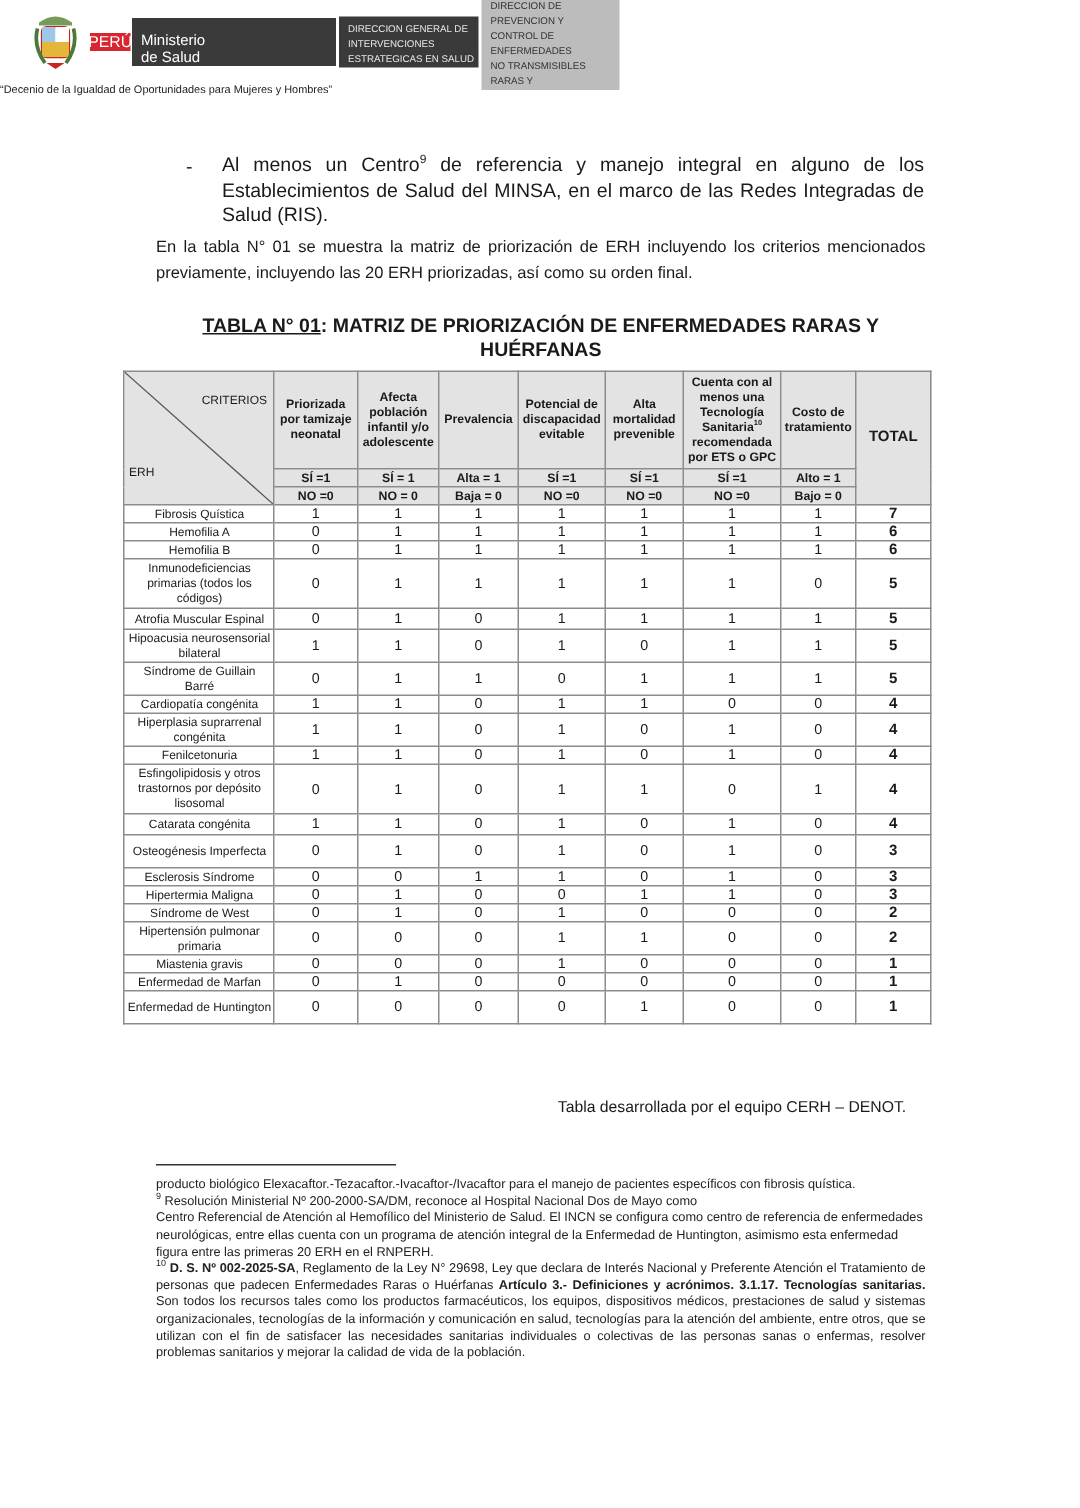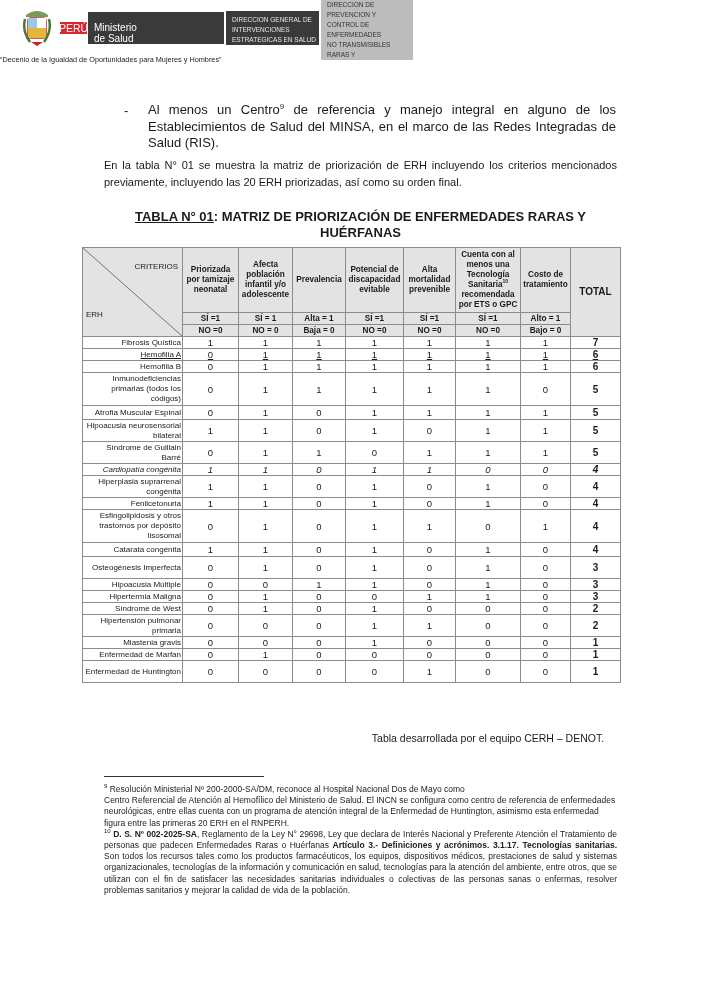--- a/index.html
+++ b/index.html
@@ -28,21 +28,21 @@
   .tbl { position: absolute; top: 247px; left: 82px; border-collapse: collapse; table-layout: fixed; width: 538px; }
   .tbl td, .tbl th { border: 1px solid #8c8c8c; font-size: 8.2px; padding: 0 1px; }
   .tbl thead th { background: #e3e3e3; font-weight: bold; text-align: center; line-height: 10px; }
   .tbl .corner { position: relative; background: #e3e3e3; font-weight: normal; }
   .corner .crit { position: absolute; top: 14px; right: 4px; font-size: 8px; }
   .corner .erh { position: absolute; bottom: 16px; left: 3px; font-size: 8px; }
   .corner svg { position: absolute; top: 0; left: 0; width: 100%; height: 100%; }
   .tbl .sub { height: 12px; line-height: 10px; }
   .tbl .total-h { font-size: 10px; }
   .tbl tbody td { text-align: center; font-size: 9.5px; line-height: 11px; height: 12px; }
-  .tbl tbody td.name { text-align: right; font-size: 8px; line-height: 10px; padding-left: 2px; }
+  .tbl tbody td.name { text-align: center; font-size: 8px; line-height: 10px; padding-left: 2px; }
   .tbl tbody td.tot { font-weight: bold; font-size: 10px; }
 
   .table-source { position: absolute; top: 732px; left: 360px; width: 256px; text-align: center; font-size: 10.5px; }
   .footnote-rule { position: absolute; top: 776px; left: 104px; width: 160px; border-top: 1px solid #333; }
   .footnotes { position: absolute; top: 784px; left: 104px; width: 513px; font-size: 8.5px; line-height: 11.2px; color: #222; }
   .footnotes p { margin: 0; }
   .fn-just { text-align: justify; }
   .footnotes b { font-weight: bold; }
 </style>
 </head>
@@ -140,21 +140,21 @@
         <td class="name">Fibrosis Quística</td>
         <td>1</td>
         <td>1</td>
         <td>1</td>
         <td>1</td>
         <td>1</td>
         <td>1</td>
         <td>1</td>
         <td class="tot">7</td>
       </tr>
-      <tr style="height: 12px; text-decoration: underline;">
+      <tr style="height: 12px;">
         <td class="name">Hemofilia A</td>
         <td>0</td>
         <td>1</td>
         <td>1</td>
         <td>1</td>
         <td>1</td>
         <td>1</td>
         <td>1</td>
         <td class="tot">6</td>
       </tr>
@@ -206,21 +206,21 @@
         <td class="name">Síndrome de Guillain Barré</td>
         <td>0</td>
         <td>1</td>
         <td>1</td>
         <td>0</td>
         <td>1</td>
         <td>1</td>
         <td>1</td>
         <td class="tot">5</td>
       </tr>
-      <tr style="height: 12px; font-style: italic;">
+      <tr style="height: 12px;">
         <td class="name">Cardiopatía congénita</td>
         <td>1</td>
         <td>1</td>
         <td>0</td>
         <td>1</td>
         <td>1</td>
         <td>0</td>
         <td>0</td>
         <td class="tot">4</td>
       </tr>
@@ -273,21 +273,21 @@
         <td>0</td>
         <td>1</td>
         <td>0</td>
         <td>1</td>
         <td>0</td>
         <td>1</td>
         <td>0</td>
         <td class="tot">3</td>
       </tr>
       <tr style="height: 12px;">
-        <td class="name">Hipoacusia Múltiple</td>
+        <td class="name">Esclerosis Síndrome</td>
         <td>0</td>
         <td>0</td>
         <td>1</td>
         <td>1</td>
         <td>0</td>
         <td>1</td>
         <td>0</td>
         <td class="tot">3</td>
       </tr>
       <tr style="height: 12px;">
@@ -356,16 +356,17 @@
         <td>0</td>
         <td class="tot">1</td>
       </tr>
     </tbody>
 </table>
 
 <div class="table-source">Tabla desarrollada por el equipo CERH – DENOT.</div>
 
 <div class="footnote-rule"></div>
 <div class="footnotes">
+  <p class="fn-just">producto biológico Elexacaftor.-Tezacaftor.-Ivacaftor-/Ivacaftor para el manejo de pacientes específicos con fibrosis quística.</p>
   <p><sup style="font-size:6px">9</sup><span> Resolución Ministerial Nº 200-2000-SA/DM, reconoce al Hospital Nacional Dos de Mayo como</span></p>
   <p>Centro Referencial de Atención al Hemofílico del Ministerio de Salud.  El INCN se configura como centro de referencia de enfermedades neurológicas, entre ellas cuenta con un programa de atención integral de la Enfermedad de Huntington, asimismo esta enfermedad figura entre las primeras 20 ERH en el RNPERH.</p>
   <p class="fn-just"><sup style="font-size:6px">10</sup> <b>D. S. Nº 002-2025-SA</b><span>, Reglamento de la Ley N° 29698, Ley que declara de Interés Nacional y Preferente Atención el Tratamiento de personas que padecen Enfermedades Raras o Huérfanas </span><b>Artículo 3.- Definiciones y acrónimos. 3.1.17. Tecnologías sanitarias.</b><span> Son todos los recursos tales como los productos farmacéuticos, los equipos, dispositivos médicos, prestaciones de salud y sistemas organizacionales, tecnologías de la información y comunicación en salud, tecnologías para la atención del ambiente, entre otros, que se utilizan con el fin de satisfacer las necesidades sanitarias individuales o colectivas de las personas sanas o enfermas, resolver problemas sanitarios y mejorar la calidad de vida de la población.</span></p>
 </div>
 
 </body></html>

